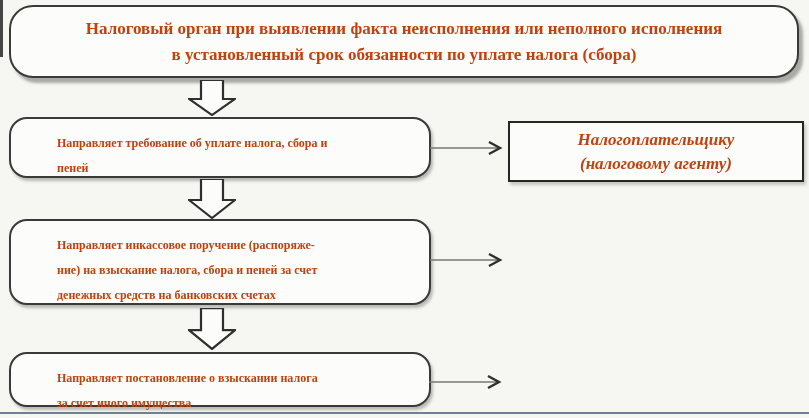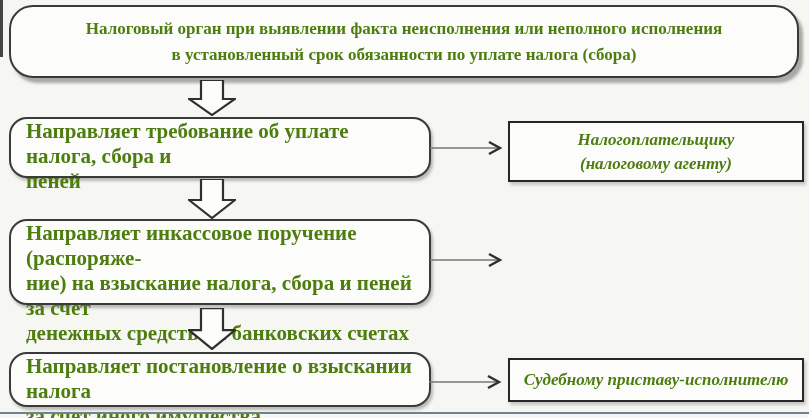--- a/index.html
+++ b/index.html
@@ -3,21 +3,21 @@
 <meta charset="utf-8">
 <style>
   html, body { margin: 0; padding: 0; background: #ffffff; }
   .canvas {
     position: relative;
     width: 809px;
     height: 418px;
     background: #f6f6f3;
     overflow: hidden;
     font-family: "Liberation Serif", "DejaVu Serif", serif;
-    color: #4d7c0f;
+    color: #c2410c;
   }
   .box {
     position: absolute;
     background: #fcfcfa;
     border: 2px solid #3a3a3a;
     box-sizing: border-box;
   }
   .rounded {
     border-radius: 18px;
     box-shadow: 2px 3px 3px rgba(110,110,104,0.45);
@@ -31,24 +31,25 @@
   .root-text {
     font-weight: bold;
     font-size: 17px;
     line-height: 26px;
     text-align: center;
     white-space: pre-line;
     width: 100%;
   }
   .action-text {
     font-weight: bold;
-    font-size: 21px;
+    font-size: 12px;
     line-height: 25px;
     white-space: pre-line;
-    padding: 0 8px 0 15px;
+    padding: 12px 8px 0 15px;
+    margin-left: 31px;
   }
   .action-2 { left: 9px;  top: 117px; width: 422px; height: 61px; }
   .action-3 { left: 9px;  top: 219px; width: 422px; height: 86px; }
   .action-4 { left: 9px;  top: 352px; width: 422px; height: 55px; }
   .target {
     left: 508px; width: 296px;
     border-color: #262626;
     box-shadow: 2px 3px 3px rgba(125,125,120,0.4);
     display: flex; align-items: center; justify-content: center;
   }
@@ -130,18 +131,15 @@
   </svg>
 
   <div class="box rounded action-4">
     <div class="action-text">Направляет постановление о взыскании налога
 за счет иного имущества</div>
   </div>
   <svg class="arrow-right arrow-right-4" viewBox="0 0 78 18">
     <line x1="0" y1="9" x2="68" y2="9" stroke="#777777" stroke-width="1.6"></line>
     <path d="M59,3 L70,9 L59,15" fill="none" stroke="#2f2f2f" stroke-width="2.4"></path>
   </svg>
-  <div class="box target target-4">
-    <div class="target-text">Судебному приставу-исполнителю</div>
-  </div>
 
   <div class="bottom-rule"></div>
 </div>
 
 </body></html>

